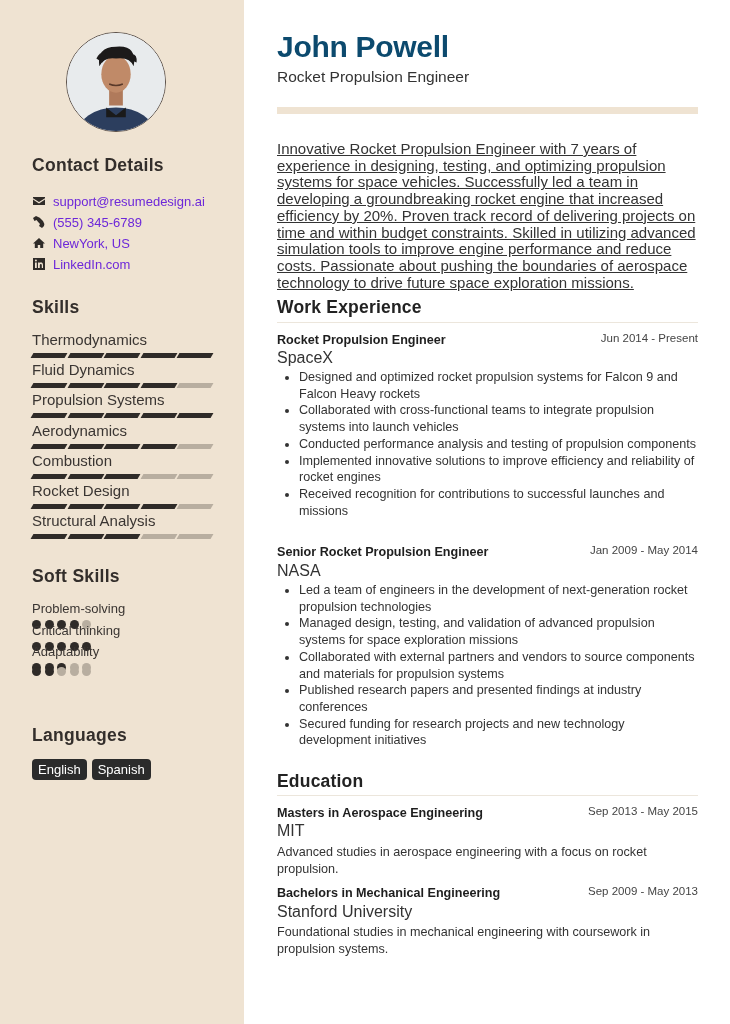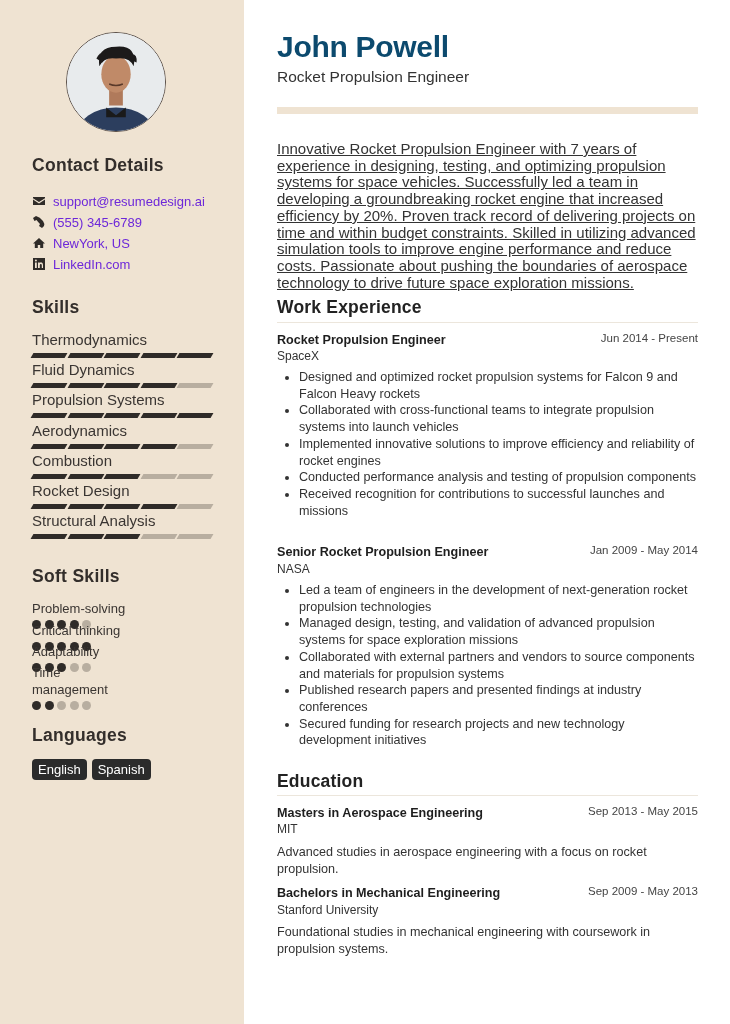--- a/index.html
+++ b/index.html
@@ -37,21 +37,21 @@
   .name { position: absolute; left: 0; top: 30px; font-size: 30px; font-weight: 700; color: #0c4a6e; letter-spacing: -0.3px; }
   .job-title { position: absolute; left: 0; top: 68px; font-size: 15.5px; color: #333; }
   .accent-bar { position: absolute; left: 0; top: 107px; width: 421px; height: 7px; background: #efe3d2; }
   .summary { position: absolute; left: 0; top: 141px; width: 421px; font-size: 15px; line-height: 16.7px; color: #333; text-decoration: underline; }
 
   .sec-heading { position: absolute; left: 0; font-size: 17.5px; font-weight: 700; color: #222; letter-spacing: 0.2px; }
   .sec-rule { position: absolute; left: 0; width: 421px; height: 1px; background: #ece6dc; }
 
   .entry-title { position: absolute; left: 0; font-size: 12.6px; font-weight: 700; color: #1e1e1e; }
   .entry-date { position: absolute; right: 0; font-size: 11.5px; color: #444; }
-  .entry-org { position: absolute; left: 0; font-size: 12px; color: #333; }
+  .entry-org { position: absolute; left: 0; font-size: 16px; color: #333; }
   .bullets { position: absolute; left: 0; width: 421px; list-style: none; }
   .bullets li { position: relative; padding-left: 22px; font-size: 12.6px; line-height: 16.7px; color: #333; }
   .bullets li::before { content: ""; position: absolute; left: 8px; top: 7px; width: 4px; height: 4px; border-radius: 50%; background: #333; }
   .edu-desc { position: absolute; left: 0; width: 421px; font-size: 12.6px; line-height: 16.7px; color: #333; }
 </style>
 </head>
 <body>
 
 <aside class="sidebar">
   <div class="photo">
@@ -203,21 +203,20 @@
         <div class="label">Adaptability</div>
         <div class="dots">
           <span class="dot"></span>
           <span class="dot"></span>
           <span class="dot"></span>
           <span class="dot off"></span>
           <span class="dot off"></span>
         </div>
       </div>
       <div class="soft" style="top: 664px;">
-        <div class="label">Time management</div>
         <div class="dots">
           <span class="dot"></span>
           <span class="dot"></span>
           <span class="dot off"></span>
           <span class="dot off"></span>
           <span class="dot off"></span>
         </div>
       </div>
     </div>
 
@@ -237,22 +236,22 @@
 
   <div class="sec-heading" style="top:297px;">Work Experience</div>
   <div class="sec-rule" style="top:322px;"></div>
 
   <div class="entry-title" style="top:333px;">Rocket Propulsion Engineer</div>
   <div class="entry-date" style="top:332px;">Jun 2014 - Present</div>
   <div class="entry-org" style="top:349px;">SpaceX</div>
   <ul class="bullets" style="top:369px;">
     <li>Designed and optimized rocket propulsion systems for Falcon 9 and Falcon Heavy rockets</li>
     <li>Collaborated with cross-functional teams to integrate propulsion systems into launch vehicles</li>
+    <li>Conducted performance analysis and testing of propulsion components</li>
     <li>Implemented innovative solutions to improve efficiency and reliability of rocket engines</li>
-    <li>Conducted performance analysis and testing of propulsion components</li>
     <li>Received recognition for contributions to successful launches and missions</li>
   </ul>
 
   <div class="entry-title" style="top:545px;">Senior Rocket Propulsion Engineer</div>
   <div class="entry-date" style="top:544px;">Jan 2009 - May 2014</div>
   <div class="entry-org" style="top:562px;">NASA</div>
   <ul class="bullets" style="top:582px;">
     <li>Led a team of engineers in the development of next-generation rocket propulsion technologies</li>
     <li>Managed design, testing, and validation of advanced propulsion systems for space exploration missions</li>
     <li>Collaborated with external partners and vendors to source components and materials for propulsion systems</li>

